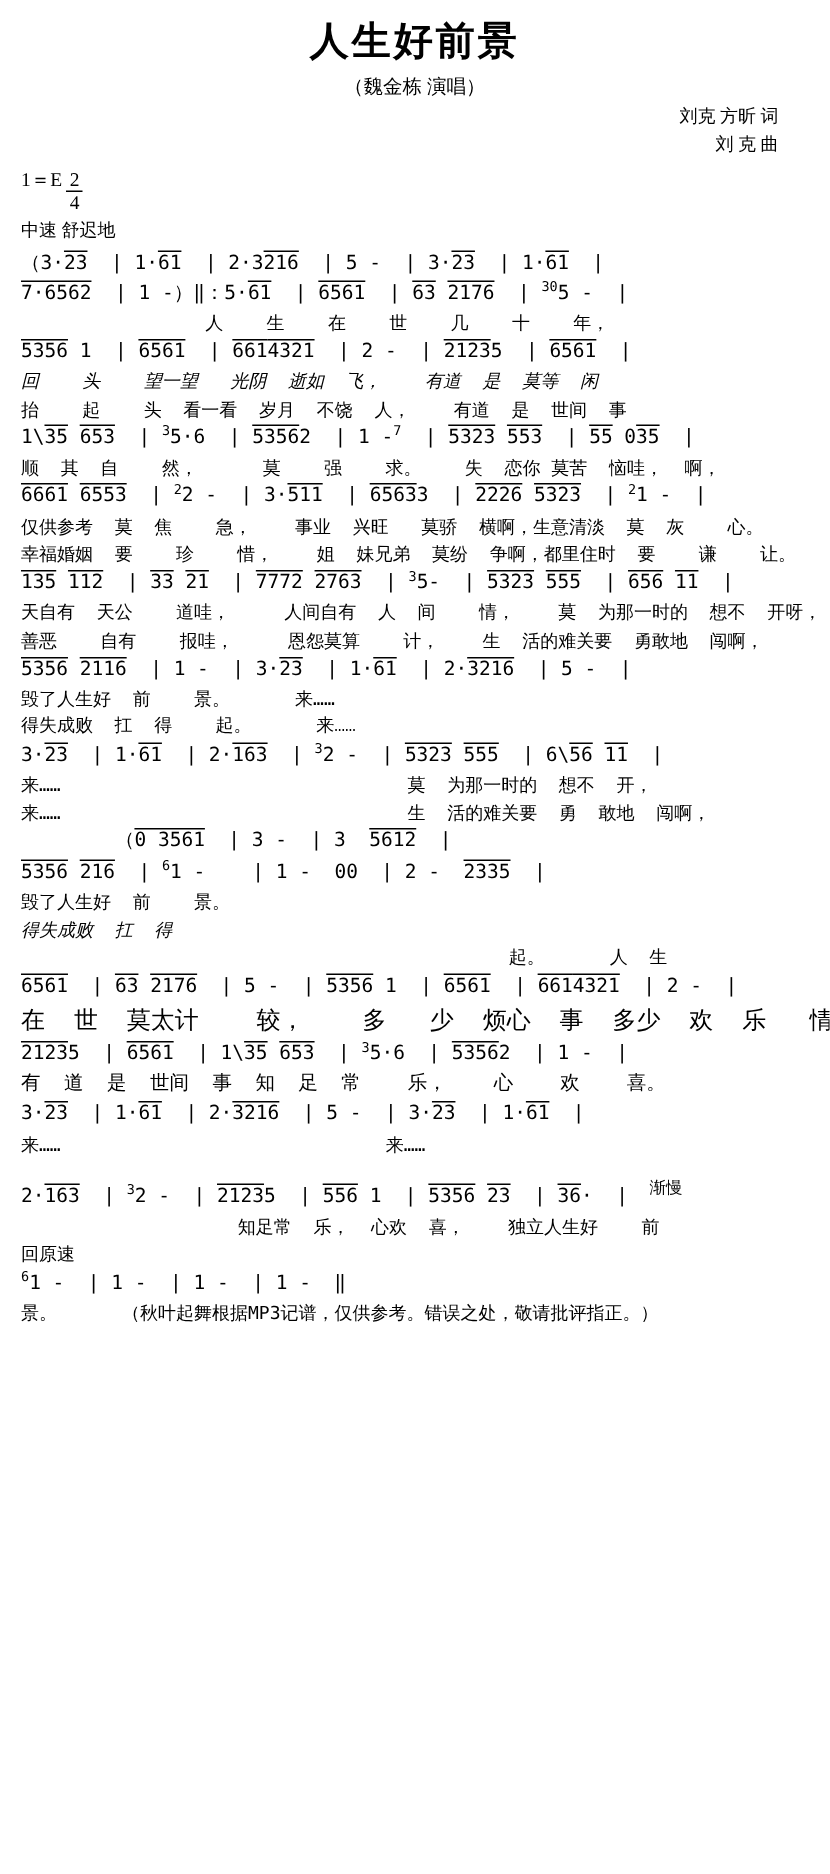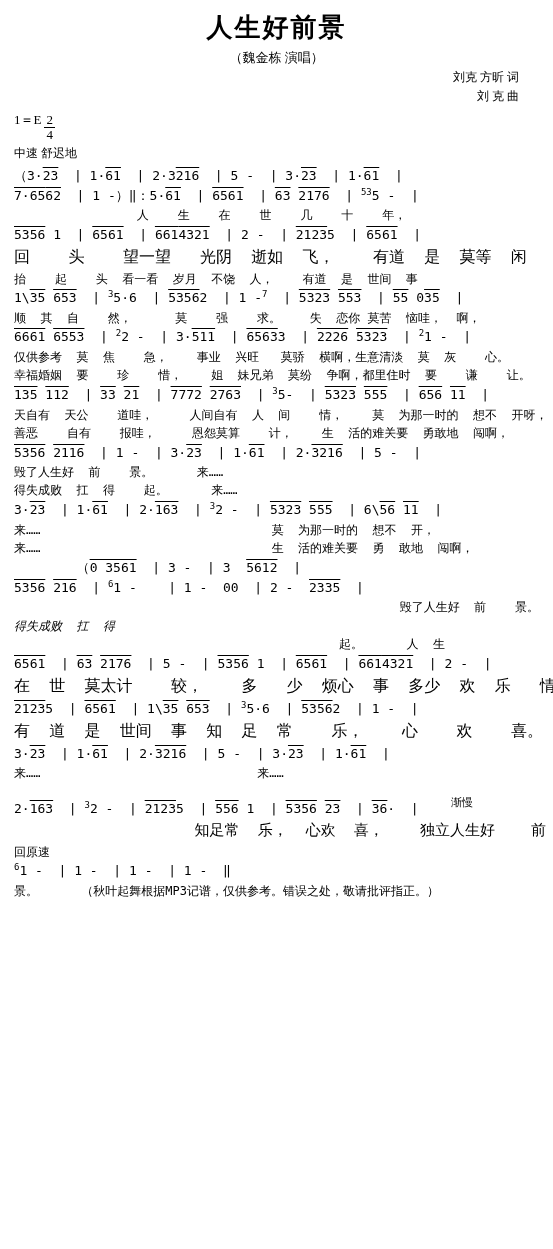--- a/index.html
+++ b/index.html
@@ -70,65 +70,65 @@
     <span style="margin-right:3px;">1＝E</span>
     <span style="display:inline-flex;flex-direction:column;align-items:center;line-height:1.1;font-size:13px;">
       <span style="border-bottom:1px solid #000;padding:0 2px;">2</span>
       <span style="padding:0 2px;">4</span>
     </span>
   </div>
   <div class="tempo-mark">中速  舒迟地</div>
 
   <div>
 <pre>（3·<span style="text-decoration:overline">23</span>  | 1·<span style="text-decoration:overline">61</span>  | 2·3<span style="text-decoration:overline">216</span>  | 5 -  | 3·<span style="text-decoration:overline">23</span>  | 1·<span style="text-decoration:overline">61</span>  |</pre>
-<pre><span style="text-decoration:overline">7·65</span><span style="text-decoration:overline">62</span>  | 1 -）‖：5·<span style="text-decoration:overline">61</span>  | <span style="text-decoration:overline">6561</span>  | <span style="text-decoration:overline">63</span> <span style="text-decoration:overline">2176</span>  | <sup style="font-size:9px">53</sup>5 -  |</pre>
+<pre><span style="text-decoration:overline">7·65</span><span style="text-decoration:overline">62</span>  | 1 -）‖：5·<span style="text-decoration:overline">61</span>  | <span style="text-decoration:overline">6561</span>  | <span style="text-decoration:overline">63</span> <span style="text-decoration:overline">2176</span>  | <sup style="font-size:9px">30</sup>5 -  |</pre>
 <pre style="font-size:12px;">                 人    生    在    世    几    十    年，</pre>
 
 <pre><span style="text-decoration:overline">5356</span> 1  | <span style="text-decoration:overline">6561</span>  | <span style="text-decoration:overline">661</span><span style="text-decoration:overline">4321</span>  | 2 -  | <span style="text-decoration:overline">2123</span>5  | <span style="text-decoration:overline">6561</span>  |</pre>
-<pre style="font-size:16px;">回    头    望一望   光阴  逝如  飞，    有道  是  莫等  闲</pre>
+<pre style="font-size:12px;font-style:italic;">回    头    望一望   光阴  逝如  飞，    有道  是  莫等  闲</pre>
 <pre style="font-size:12px;">抬    起    头  看一看  岁月  不饶  人，    有道  是  世间  事</pre>
 
 <pre>1\<span style="text-decoration:overline">35</span> <span style="text-decoration:overline">653</span>  | <sup style="font-size:9px">3</sup>5·6  | <span style="text-decoration:overline">5356</span>2  | 1 -<sup style="font-size:9px">7</sup>  | <span style="text-decoration:overline">5323</span> <span style="text-decoration:overline">553</span>  | <span style="text-decoration:overline">55</span> 0<span style="text-decoration:overline">35</span>  |</pre>
 <pre style="font-size:12px;">顺  其  自    然，      莫    强    求。    失  恋你 莫苦  恼哇，  啊，</pre>
 
 <pre><span style="text-decoration:overline">6661</span> <span style="text-decoration:overline">6553</span>  | <sup style="font-size:9px">2</sup>2 -  | 3·<span style="text-decoration:overline">511</span>  | <span style="text-decoration:overline">6563</span>3  | <span style="text-decoration:overline">2226</span> <span style="text-decoration:overline">5323</span>  | <sup style="font-size:9px">2</sup>1 -  |</pre>
 <pre style="font-size:12px;">仅供参考  莫  焦    急，    事业  兴旺   莫骄  横啊，生意清淡  莫  灰    心。</pre>
 <pre style="font-size:12px;">幸福婚姻  要    珍    惜，    姐  妹兄弟  莫纷  争啊，都里住时  要    谦    让。</pre>
 
 <pre><span style="text-decoration:overline">135</span> <span style="text-decoration:overline">112</span>  | <span style="text-decoration:overline">33</span> <span style="text-decoration:overline">21</span>  | <span style="text-decoration:overline">7772</span> <span style="text-decoration:overline">2763</span>  | <sup style="font-size:9px">3</sup>5-  | <span style="text-decoration:overline">5323</span> <span style="text-decoration:overline">555</span>  | <span style="text-decoration:overline">656</span> <span style="text-decoration:overline">11</span>  |</pre>
 <pre style="font-size:12px;">天自有  天公    道哇，     人间自有  人  间    情，    莫  为那一时的  想不  开呀，</pre>
 <pre style="font-size:12px;">善恶    自有    报哇，     恩怨莫算    计，    生  活的难关要  勇敢地  闯啊，</pre>
 
 <pre><span style="text-decoration:overline">5356</span> <span style="text-decoration:overline">2116</span>  | 1 -  | 3·<span style="text-decoration:overline">23</span>  | 1·<span style="text-decoration:overline">61</span>  | 2·<span style="text-decoration:overline">3216</span>  | 5 -  |</pre>
 <pre style="font-size:12px;">毁了人生好  前    景。      来……</pre>
-<pre style="font-size:12px;">得失成败  扛  得    起。      来……</pre>
+<pre style="font-size:12px;font-family:Liberation Mono, monospace;">得失成败  扛  得    起。      来……</pre>
 
 <pre>3·<span style="text-decoration:overline">23</span>  | 1·<span style="text-decoration:overline">61</span>  | 2·<span style="text-decoration:overline">163</span>  | <sup style="font-size:9px">3</sup>2 -  | <span style="text-decoration:overline">5323</span> <span style="text-decoration:overline">555</span>  | 6\<span style="text-decoration:overline">56</span> <span style="text-decoration:overline">11</span>  |</pre>
 <pre style="font-size:12px;">来……                                莫  为那一时的  想不  开，</pre>
 <pre style="font-size:12px;">来……                                生  活的难关要  勇  敢地  闯啊，</pre>
 
 <pre>        （<span style="text-decoration:overline">0 3561</span>  | 3 -  | 3  <span style="text-decoration:overline">5612</span>  |</pre>
 <pre><span style="text-decoration:overline">5356</span> <span style="text-decoration:overline">216</span>  | <sup style="font-size:9px">6</sup>1 -    | 1 -  00  | 2 -  <span style="text-decoration:overline">2335</span>  |</pre>
-<pre style="font-size:12px;text-align:right;">毁了人生好  前    景。</pre>
+<pre style="font-size:12px;">毁了人生好  前    景。</pre>
 <pre style="font-size:12px;font-style:italic;">得失成败  扛  得</pre>
 
 <pre style="font-size:12px;">                                             起。      人  生</pre>
 
 <pre><span style="text-decoration:overline">6561</span>  | <span style="text-decoration:overline">63</span> <span style="text-decoration:overline">2176</span>  | 5 -  | <span style="text-decoration:overline">5356</span> 1  | <span style="text-decoration:overline">6561</span>  | <span style="text-decoration:overline">661</span><span style="text-decoration:overline">4321</span>  | 2 -  |</pre>
 <pre style="font-size:16px;">在  世  莫太计    较，    多   少  烦心  事  多少  欢  乐   情，</pre>
 
 <pre><span style="text-decoration:overline">2123</span>5  | <span style="text-decoration:overline">6561</span>  | 1\<span style="text-decoration:overline">35</span> <span style="text-decoration:overline">653</span>  | <sup style="font-size:9px">3</sup>5·6  | <span style="text-decoration:overline">5356</span>2  | 1 -  |</pre>
-<pre style="font-size:16px;text-align:center;">有  道  是  世间  事  知  足  常    乐，    心    欢    喜。</pre>
+<pre style="font-size:13px;">有  道  是  世间  事  知  足  常    乐，    心    欢    喜。</pre>
 
 <pre>3·<span style="text-decoration:overline">23</span>  | 1·<span style="text-decoration:overline">61</span>  | 2·<span style="text-decoration:overline">3216</span>  | 5 -  | 3·<span style="text-decoration:overline">23</span>  | 1·<span style="text-decoration:overline">61</span>  |</pre>
 <pre style="font-size:12px;">来……                              来……</pre>
 
 <div style="position:relative;display:inline-block;width:100%;">
-  <span style="position:absolute;right:66px;top:0;font-size:11px;">渐慢</span>
+  <span style="position:absolute;right:84px;top:0;font-size:11px;">渐慢</span>
 </div>
 <pre>2·<span style="text-decoration:overline">163</span>  | <sup style="font-size:9px">3</sup>2 -  | <span style="text-decoration:overline">2123</span>5  | <span style="text-decoration:overline">556</span> 1  | <span style="text-decoration:overline">5356</span> <span style="text-decoration:overline">23</span>  | <span style="text-decoration:overline">36</span>·  |</pre>
-<pre style="font-size:15px;text-align:right;">                    知足常  乐，  心欢  喜，    独立人生好    前</pre>
+<pre style="font-size:12px;">                    知足常  乐，  心欢  喜，    独立人生好    前</pre>
 
 <pre style="font-size:12px;">回原速</pre>
 <pre><sup style="font-size:9px">6</sup>1 -  | 1 -  | 1 -  | 1 -  ‖</pre>
 <pre style="font-size:12px;">景。      （秋叶起舞根据MP3记谱，仅供参考。错误之处，敬请批评指正。）</pre>
   </div>
 </div>
 
 </body></html>

